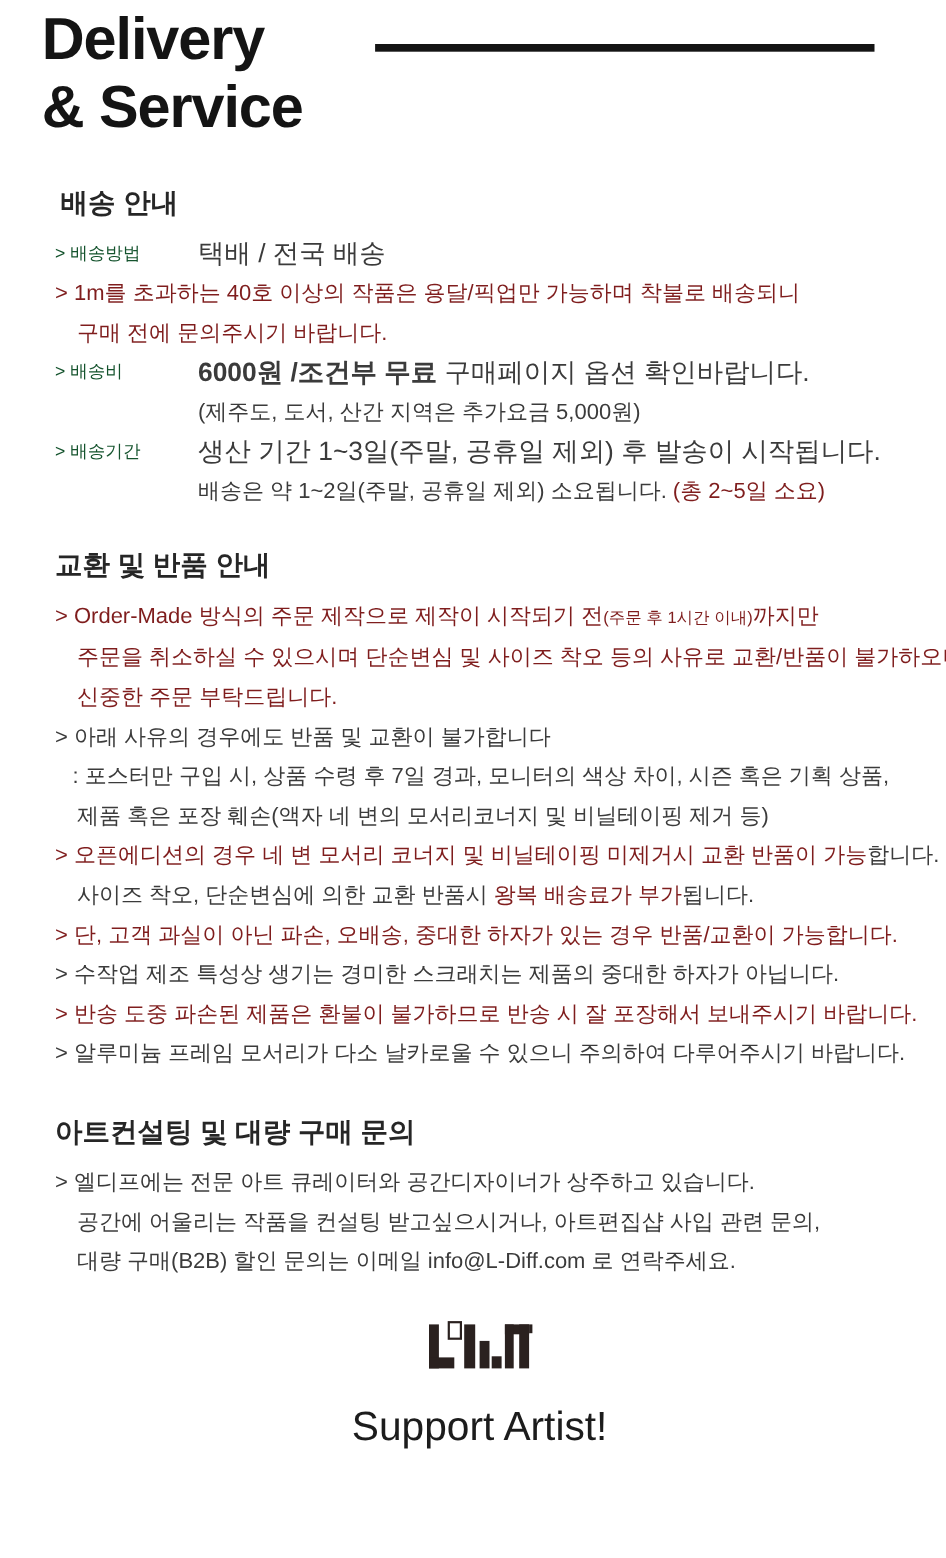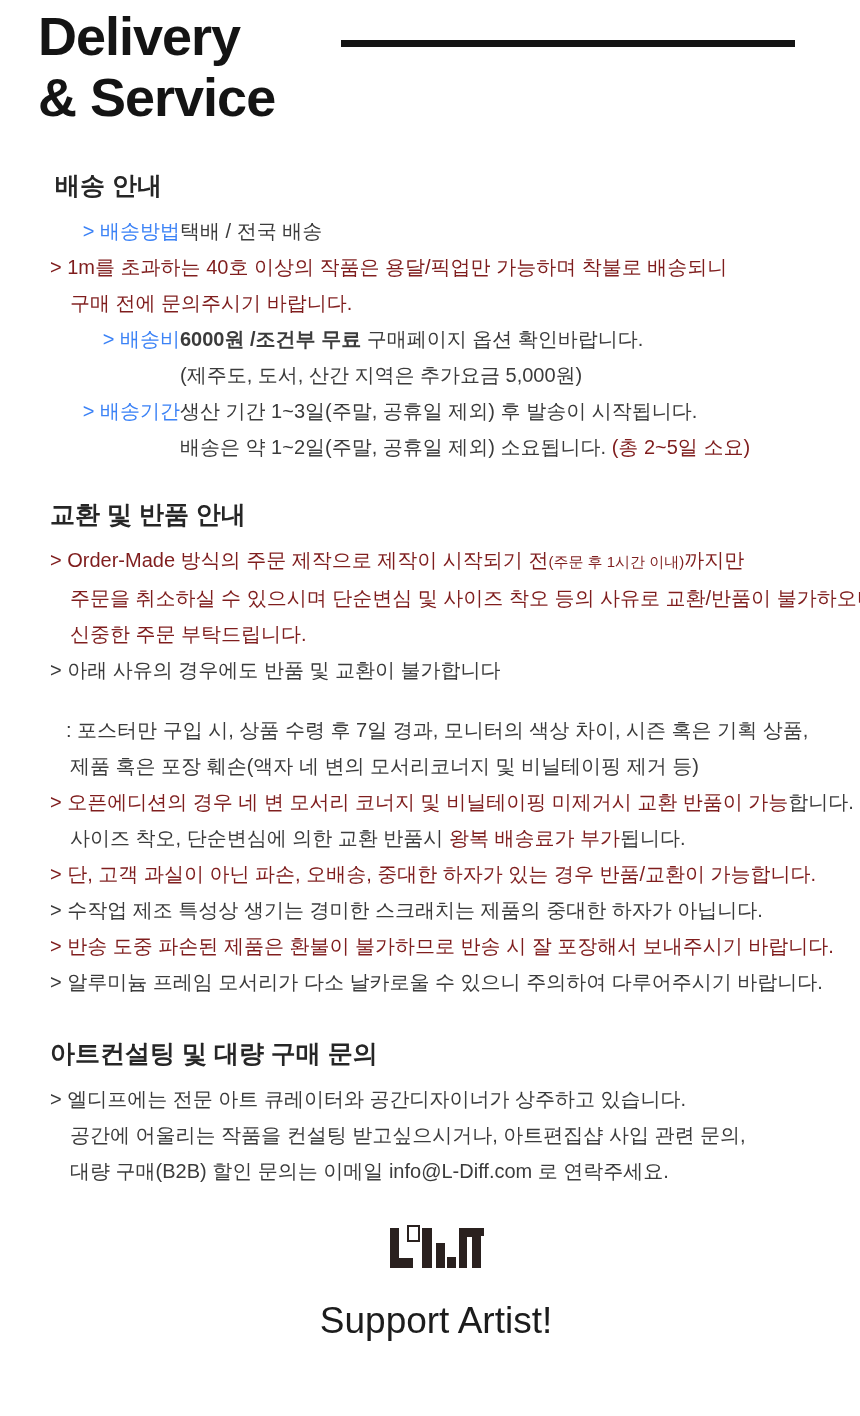--- a/index.html
+++ b/index.html
@@ -54,26 +54,25 @@
   }
   .line.cont { margin-left: 30px; }
   .red { color: #7f1d1d; }
   .bold { font-weight: bold; }
   .small { font-size: 15px; }
 
   .row { display: flex; margin-left: 10px; }
   .row .label {
     flex: 0 0 auto;
     width: 130px;
-    font-size: 20px;
+    font-size: 16px;
     line-height: 36px;
-    color: #3b82f6;
-    text-align: right;
+    color: #14532d;
   }
-  .row .value { font-size: 20px; line-height: 36px; white-space: nowrap; }
+  .row .value { font-size: 24px; line-height: 36px; white-space: nowrap; }
   .value-cont { margin-left: 140px; }
 
   
   .logo-wrap { margin-top: 36px; display: flex; justify-content: center; }
   .logo { position: relative; width: 95px; height: 46px; }
   .logo div { position: absolute; background: #2a211f; }
   .logo .sq-outline {
     background: transparent;
     border: 2.5px solid #2a211f;
     box-sizing: border-box;
@@ -126,21 +125,21 @@
     </section>
 
     <section id="returns-section">
       <h2 class="section-heading">교환 및 반품 안내</h2>
 
       <div class="line red"><span>&gt; Order-Made 방식의 주문 제작으로 제작이 시작되기 전</span><span class="small">(주문 후 1시간 이내)</span><span>까지만</span></div>
       <div class="line cont red">주문을 취소하실 수 있으시며 단순변심 및 사이즈 착오 등의 사유로 교환/반품이 불가하오니</div>
       <div class="line cont red">신중한 주문 부탁드립니다.</div>
 
       <div class="line">&gt; 아래 사유의 경우에도 반품 및 교환이 불가합니다</div>
-      <div class="line cont" style="margin-left:26px;margin-top:24px;">: 포스터만 구입 시, 상품 수령 후 7일 경과, 모니터의 색상 차이, 시즌 혹은 기획 상품,</div>
+      <div class="line cont" style="margin-left:26px;">: 포스터만 구입 시, 상품 수령 후 7일 경과, 모니터의 색상 차이, 시즌 혹은 기획 상품,</div>
       <div class="line cont">제품 혹은 포장 훼손(액자 네 변의 모서리코너지 및 비닐테이핑 제거 등)</div>
 
       <div class="line"><span class="red">&gt; 오픈에디션의 경우 네 변 모서리 코너지 및 비닐테이핑 미제거시 교환 반품이 가능</span><span>합니다.</span></div>
       <div class="line cont"><span>사이즈 착오, 단순변심에 의한 교환 반품시 </span><span class="red">왕복 배송료가 부가</span><span>됩니다.</span></div>
 
       <div class="line red">&gt; 단, 고객 과실이 아닌 파손, 오배송, 중대한 하자가 있는 경우 반품/교환이 가능합니다.</div>
       <div class="line">&gt; 수작업 제조 특성상 생기는 경미한 스크래치는 제품의 중대한 하자가 아닙니다.</div>
       <div class="line red">&gt; 반송 도중 파손된 제품은 환불이 불가하므로 반송 시 잘 포장해서 보내주시기 바랍니다.</div>
       <div class="line">&gt; 알루미늄 프레임 모서리가 다소 날카로울 수 있으니 주의하여 다루어주시기 바랍니다.</div>
     </section>

